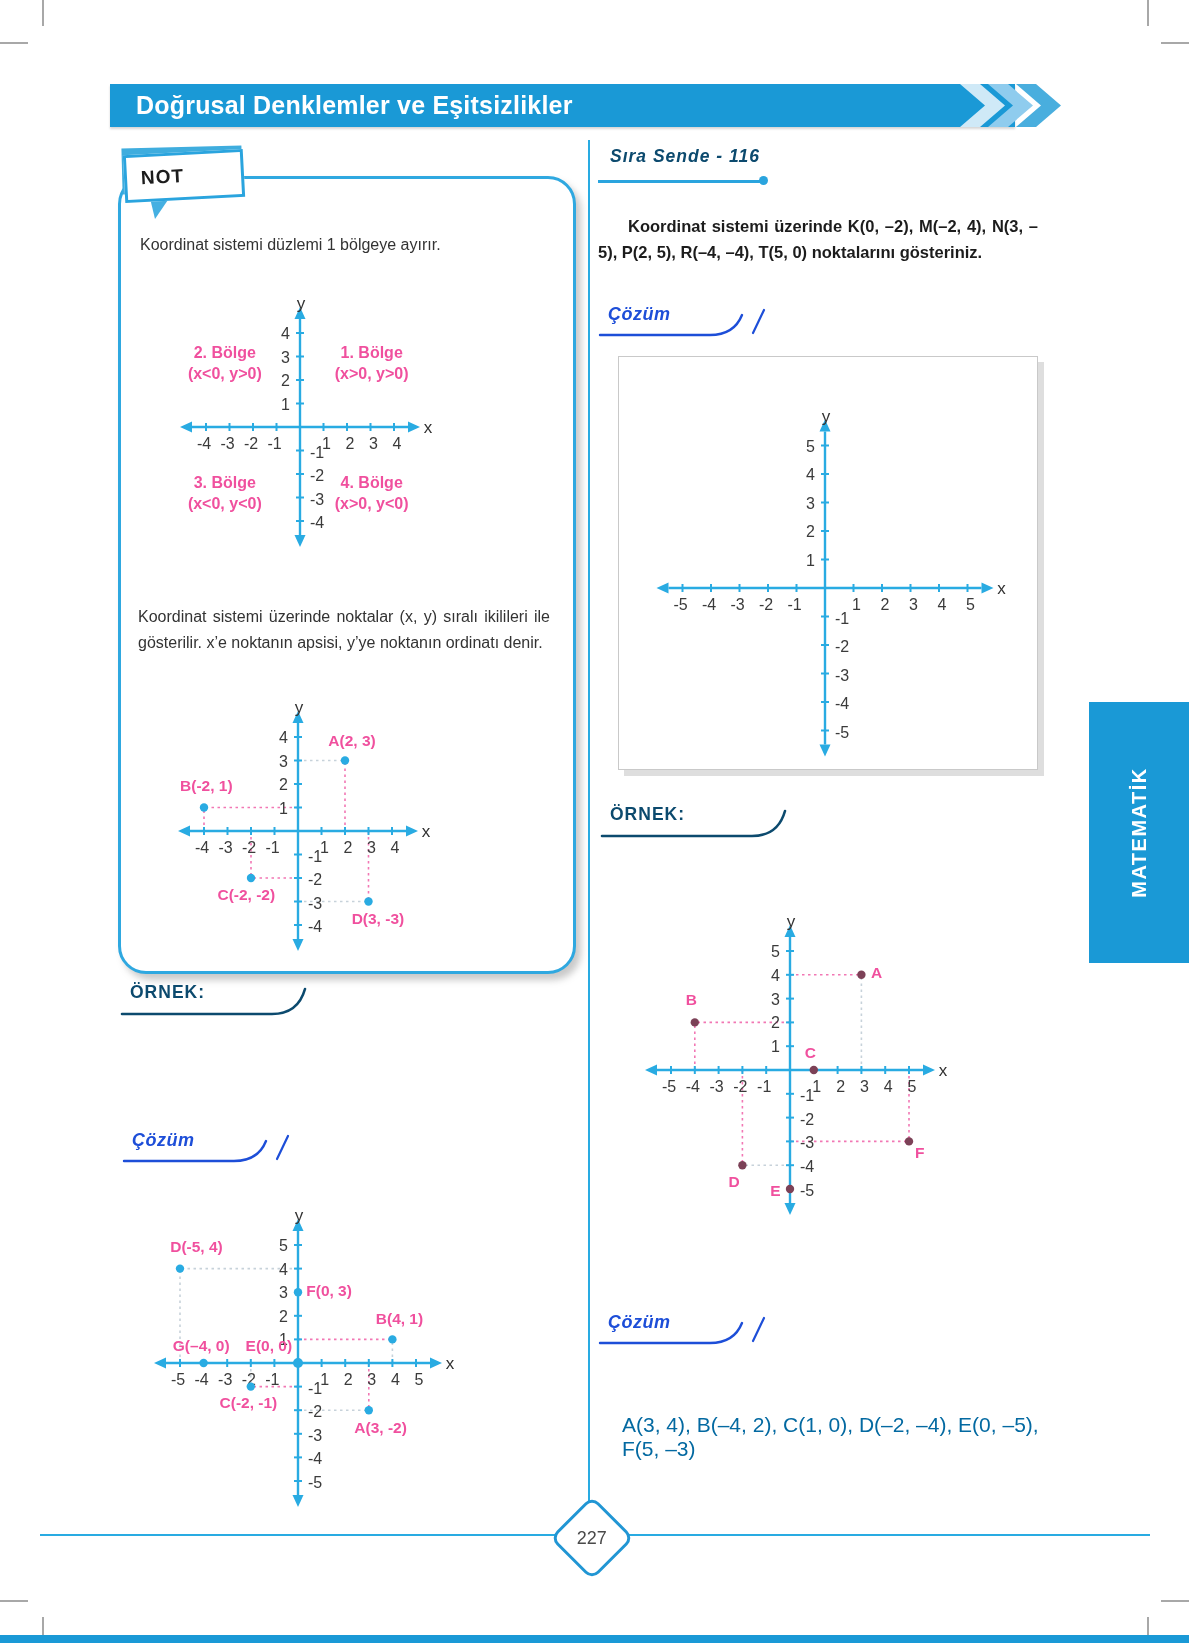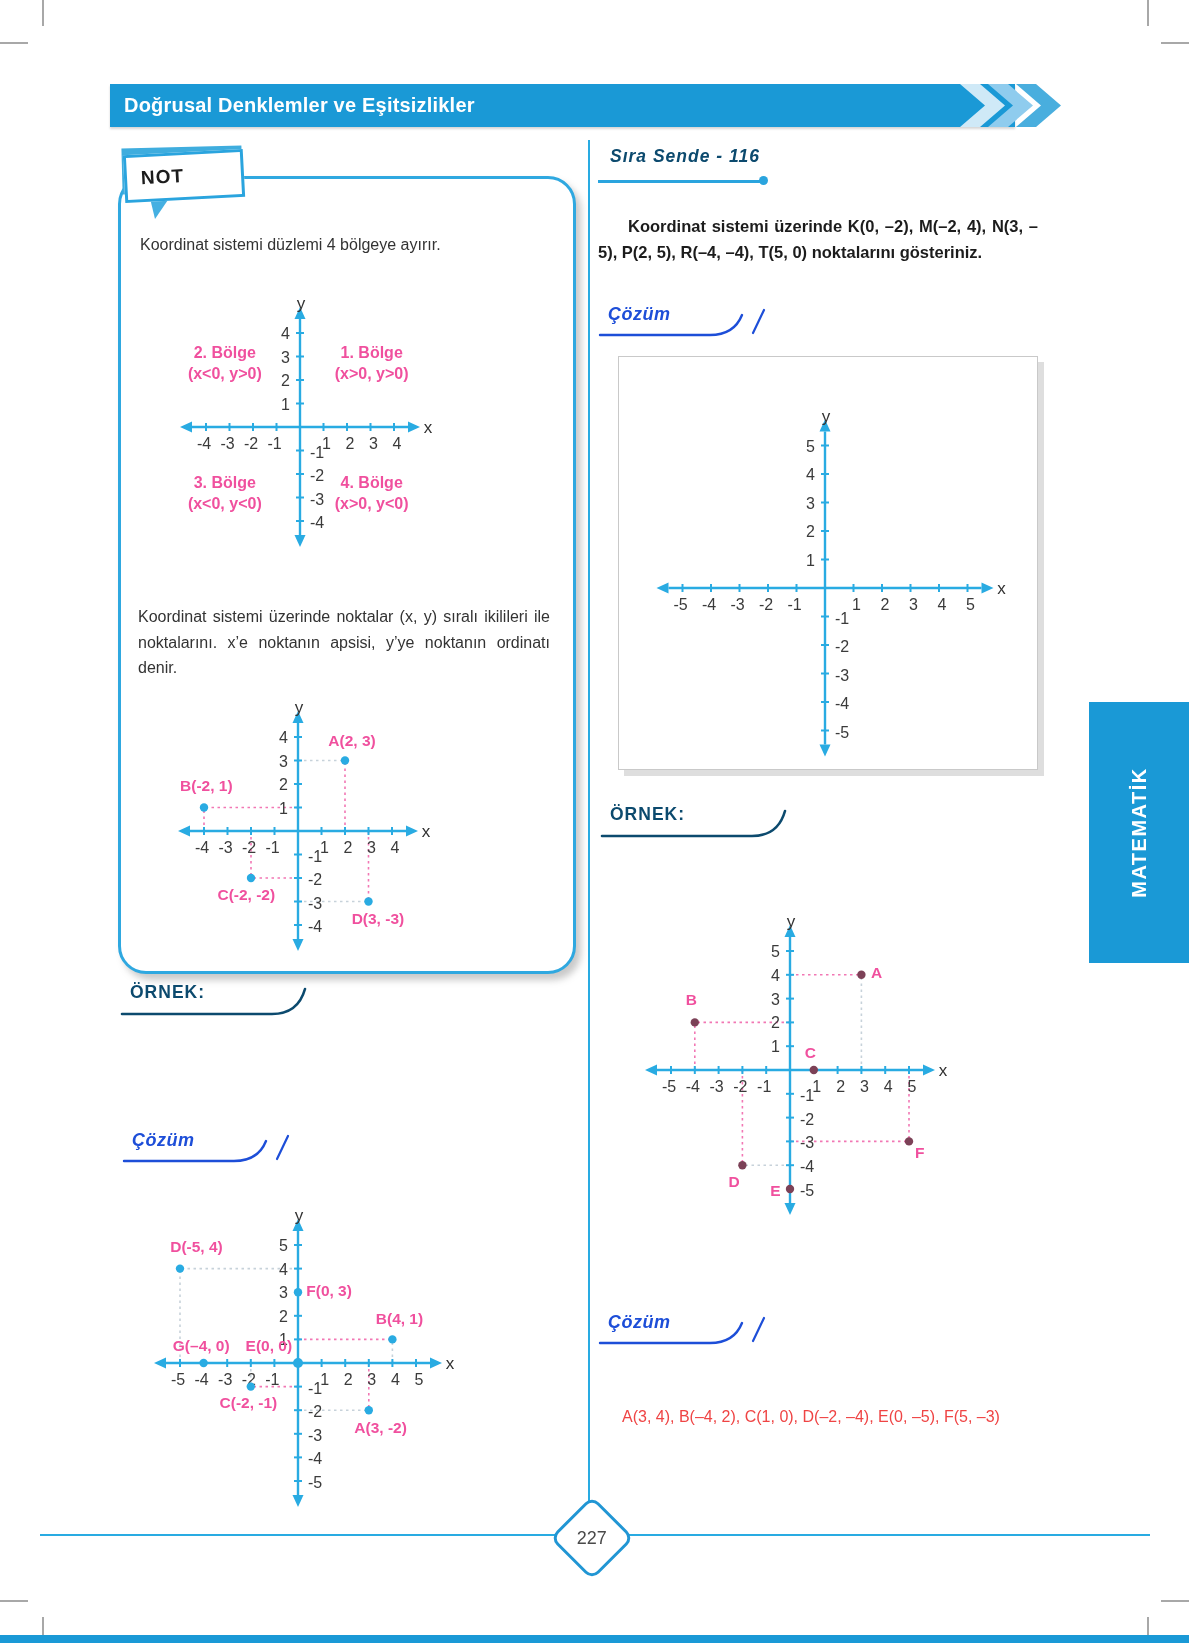--- a/index.html
+++ b/index.html
@@ -4,21 +4,21 @@
 <style>
   html,body{margin:0;padding:0;background:#fff;}
   .page{position:relative;width:1189px;height:1643px;background:#fff;overflow:hidden;
         font-family:"Liberation Sans",sans-serif;}
   .abs{position:absolute;}
   
   .crop{position:absolute;background:#a8a8a8;}
   
   .chapterbar{position:absolute;left:110px;top:84px;width:905px;height:43px;background:#1a99d6;
               display:flex;align-items:center;box-shadow:0 2px 2px rgba(140,140,140,.35);}
-  .chapterbar span{color:#fff;font-weight:bold;font-size:20px;padding-left:14px;letter-spacing:.2px;}
+  .chapterbar span{color:#fff;font-weight:bold;font-size:25px;padding-left:26px;letter-spacing:.2px;}
   .chev{position:absolute;left:958px;top:83px;}
   
   .divider{position:absolute;left:588px;top:140px;width:2px;height:1366px;background:#29abe2;}
   .pagerule{position:absolute;left:40px;top:1534px;width:1110px;height:2px;background:#29abe2;}
   .diamond{position:absolute;left:562px;top:1508px;width:54px;height:54px;background:#fff;
            border:3px solid #2196d4;border-radius:10px;transform:rotate(45deg);
            display:flex;align-items:center;justify-content:center;z-index:5;}
   .diamond span{transform:rotate(-45deg);font-size:18px;color:#4a4a4a;}
   .botbar{position:absolute;left:0;top:1635px;width:1189px;height:8px;background:#1a99d6;}
   .mattab{position:absolute;left:1089px;top:702px;width:100px;height:261px;background:#1a99d6;
@@ -33,21 +33,21 @@
   .banner-back{position:absolute;left:122px;top:147px;width:120px;height:46px;background:#3fadde;
                transform:rotate(-1.5deg);z-index:3;}
   .banner{position:absolute;left:124px;top:152px;width:114px;height:42px;background:#fff;
           border:3px solid #2aa4de;transform:rotate(-3deg);z-index:4;
           display:flex;align-items:center;}
   .banner span{font-weight:bold;font-size:19px;color:#1c1c1c;letter-spacing:1px;padding-left:14px;}
   .tail{position:absolute;left:148px;top:194px;z-index:2;}
   
   .para{position:absolute;font-size:16px;color:#333;line-height:1.6;text-align:justify;}
   .para.bold{font-weight:bold;color:#1c1c1c;font-size:16.5px;line-height:1.62;text-indent:30px;}
-  .answer{position:absolute;font-size:16px;color:#ef4444;}
+  .answer{position:absolute;font-size:21px;color:#0369a1;}
   
   .hd{position:absolute;height:40px;}
   .hd .hd-t{position:relative;z-index:1;display:inline-block;font-weight:bold;padding-left:10px;}
   .hd.blue{color:#0c4a6e;}
   .hd.blue .hd-t{font-size:17.5px;letter-spacing:1px;}
   .hd.maroon{color:#1d4ed8;}
   .hd.maroon .hd-t{font-size:18px;font-style:italic;letter-spacing:.5px;}
   .hd .hd-s{position:absolute;left:0;top:0;}
   .sira-line{position:absolute;left:598px;top:180px;width:163px;height:2.5px;background:#2aa4de;}
   .sira-dot{position:absolute;left:759px;top:176px;width:9px;height:9px;border-radius:50%;background:#2aa4de;}
@@ -100,21 +100,21 @@
 
   <div class="notbox"></div>
   <div class="banner-back"></div>
   <div class="banner">
     <span>NOT</span>
   </div>
   <svg class="tail abs" width="28" height="26" viewBox="0 0 28 26">
     <polygon points="1,0 24,0 7,25" fill="#45b0e2"></polygon>
   </svg>
 
-  <p class="para" style="left:140px;top:216px;width:408px">Koordinat sistemi düzlemi 4 bölgeye ayırır.</p>
+  <p class="para" style="left:140px;top:216px;width:408px">Koordinat sistemi düzlemi 1 bölgeye ayırır.</p>
 
   <svg class="plane" style="left:110px;top:262px" width="360" height="300" viewBox="0 0 360 300">
       <line x1="82" y1="165" x2="298" y2="165" stroke="#29abe2" stroke-width="2.4"></line>
       <line x1="190" y1="57" x2="190" y2="273" stroke="#29abe2" stroke-width="2.4"></line>
       <polygon points="70,165 82,159.5 82,170.5" fill="#29abe2"></polygon>
       <polygon points="310,165 298,170.5 298,159.5" fill="#29abe2"></polygon>
       <polygon points="190,45 195.5,57 184.5,57" fill="#29abe2"></polygon>
       <polygon points="190,285 184.5,273 195.5,273" fill="#29abe2"></polygon>
       <line x1="96" y1="161" x2="96" y2="169" stroke="#29abe2" stroke-width="2"></line>
       <text x="94" y="187" text-anchor="middle" class="tick">-4</text>
@@ -149,21 +149,21 @@
       <line x1="186" y1="71" x2="194" y2="71" stroke="#29abe2" stroke-width="2"></line>
       <text x="180" y="77" text-anchor="end" class="tick">4</text>
       <text x="318" y="171" text-anchor="middle" class="axl">x</text>
       <text x="191" y="47" text-anchor="middle" class="axl">y</text>
       <text x="114.8" y="95.675" text-anchor="middle" class="ann" fill="#f0509e"><tspan x="114.8" dy="0">2. Bölge</tspan><tspan x="114.8" dy="21">(x&lt;0, y&gt;0)</tspan></text>
       <text x="261.675" y="95.675" text-anchor="middle" class="ann" fill="#f0509e"><tspan x="261.675" dy="0">1. Bölge</tspan><tspan x="261.675" dy="21">(x&gt;0, y&gt;0)</tspan></text>
       <text x="114.8" y="226.1" text-anchor="middle" class="ann" fill="#f0509e"><tspan x="114.8" dy="0">3. Bölge</tspan><tspan x="114.8" dy="21">(x&lt;0, y&lt;0)</tspan></text>
       <text x="261.675" y="226.1" text-anchor="middle" class="ann" fill="#f0509e"><tspan x="261.675" dy="0">4. Bölge</tspan><tspan x="261.675" dy="21">(x&gt;0, y&lt;0)</tspan></text>
     </svg>
 
-  <p class="para" style="left:138px;top:588px;width:412px">Koordinat sistemi üzerinde noktalar (x, y) sıralı ikilileri ile noktalarını. x’e noktanın apsisi, y’ye noktanın ordinatı denir.</p>
+  <p class="para" style="left:138px;top:588px;width:412px">Koordinat sistemi üzerinde noktalar (x, y) sıralı ikilileri ile gösterilir. x’e noktanın apsisi, y’ye noktanın ordinatı denir.</p>
 
   <svg class="plane" style="left:98px;top:673px" width="400" height="310" viewBox="0 0 400 310">
       <line x1="200" y1="87.5" x2="247" y2="87.5" stroke="#c7d2da" stroke-width="1.6" stroke-dasharray="2.5 3.5"></line>
       <line x1="247" y1="158" x2="247" y2="87.5" stroke="#f277b4" stroke-width="1.6" stroke-dasharray="2.5 3.5"></line>
       <line x1="200" y1="134.5" x2="106" y2="134.5" stroke="#f277b4" stroke-width="1.6" stroke-dasharray="2.5 3.5"></line>
       <line x1="106" y1="158" x2="106" y2="134.5" stroke="#f277b4" stroke-width="1.6" stroke-dasharray="2.5 3.5"></line>
       <line x1="200" y1="205" x2="153" y2="205" stroke="#f277b4" stroke-width="1.6" stroke-dasharray="2.5 3.5"></line>
       <line x1="153" y1="158" x2="153" y2="205" stroke="#f277b4" stroke-width="1.6" stroke-dasharray="2.5 3.5"></line>
       <line x1="200" y1="228.5" x2="270.5" y2="228.5" stroke="#c7d2da" stroke-width="1.6" stroke-dasharray="2.5 3.5"></line>
       <line x1="270.5" y1="158" x2="270.5" y2="228.5" stroke="#f277b4" stroke-width="1.6" stroke-dasharray="2.5 3.5"></line>

